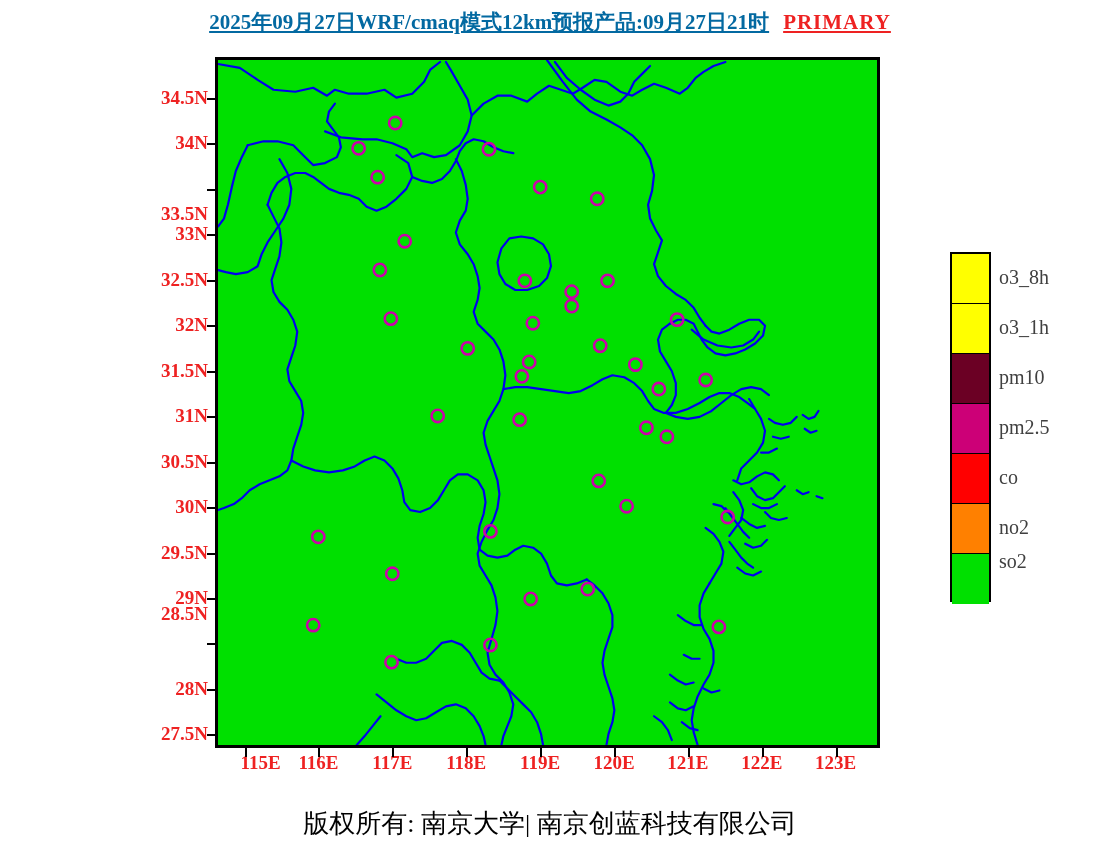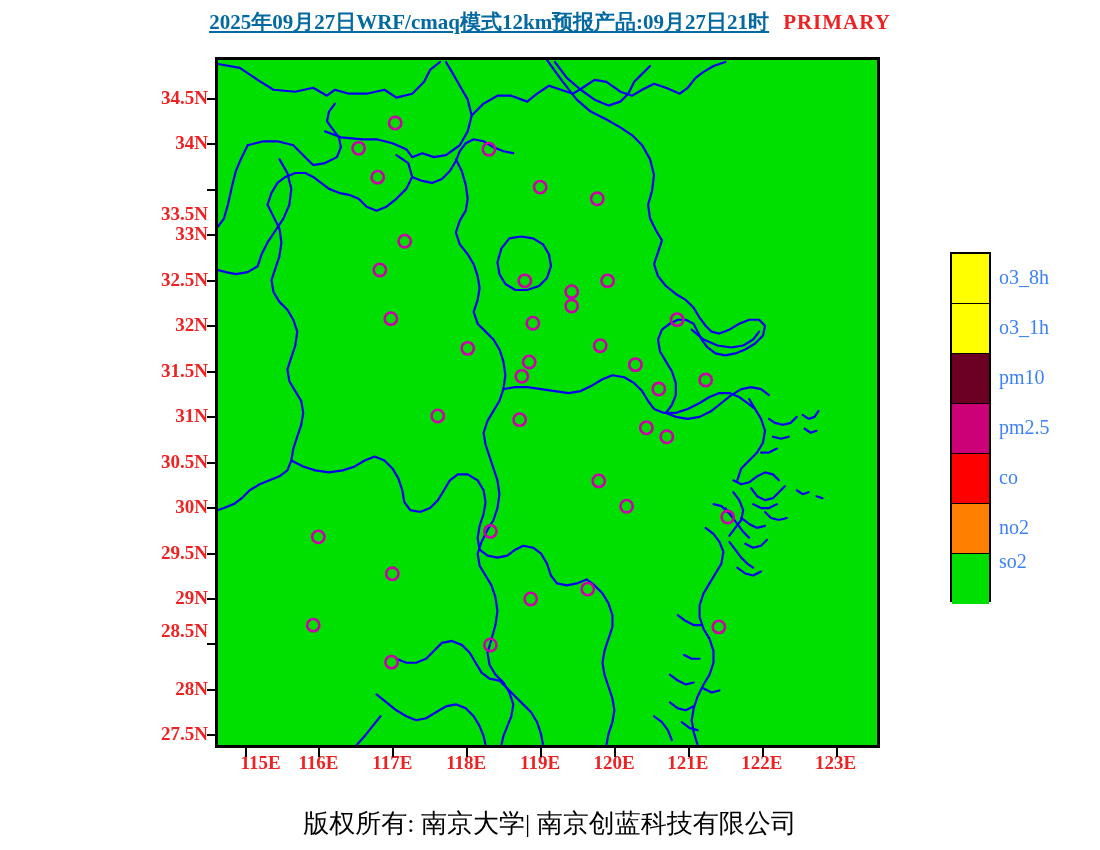--- a/index.html
+++ b/index.html
@@ -17,21 +17,21 @@
   }
   .title-main{
     font-family:"Liberation Serif", serif;
     font-size:21px;font-weight:bold;color:#0369a1;letter-spacing:0px;
     vertical-align:middle;
     text-decoration:underline;
   }
   .title-tag{
     font-family:"Liberation Serif", serif;
     font-size:21px;font-weight:bold;color:#ee2222;
-    margin-left:14px;letter-spacing:1px;vertical-align:middle;
+    margin-left:14px;letter-spacing:1px;vertical-align:middle;text-decoration:underline;
   }
 
   
   .plot-frame{
     position:absolute;left:215px;top:57px;width:665px;height:691px;
     border:3px solid #000000;box-sizing:border-box;
     background:#00e000;overflow:hidden;
   }
   .map-svg{position:absolute;left:0;top:0;width:100%;height:100%;display:block;}
 
@@ -64,21 +64,21 @@
   }
   .legend-row{
     position:relative;width:100%;height:50px;box-sizing:border-box;
     border-bottom:1px solid #000000;
   }
   .legend-row:last-child{border-bottom:none;}
   .legend-labels{position:absolute;left:49px;top:0;width:91px;height:350px;}
   .legend-label{
     position:absolute;left:0;height:50px;line-height:50px;
     font-family:"Liberation Serif", serif;
-    font-size:20px;color:#3b82f6;white-space:nowrap;
+    font-size:20px;color:#404040;white-space:nowrap;
   }
 
   
   .footer{
     position:absolute;left:0;top:806px;width:1100px;height:34px;
     text-align:center;
   }
   .footer-text{
     font-family:"Liberation Serif", serif;
     font-size:26px;color:#000000;white-space:nowrap;
@@ -99,21 +99,21 @@
       <div class="ylab" style="top: 129px; margin-top: 28px;">33.5N</div>
       <div class="ylab" style="top: 177.296px;">33N</div>
       <div class="ylab" style="top: 222.757px;">32.5N</div>
       <div class="ylab" style="top: 268.217px; margin-left: 39px;">32N</div>
       <div class="ylab" style="top: 313.678px;">31.5N</div>
       <div class="ylab" style="top: 359.138px; text-align: center;">31N</div>
       <div class="ylab" style="top: 404.599px;">30.5N</div>
       <div class="ylab" style="top: 450.059px;">30N</div>
       <div class="ylab" style="top: 495.52px;">29.5N</div>
       <div class="ylab" style="top: 540.98px;">29N</div>
-      <div class="ylab" style="top: 574px; margin-left: 47px;">28.5N</div>
+      <div class="ylab" style="top: 557px; margin-left: 47px;">28.5N</div>
       <div class="ylab" style="top: 631.901px;">28N</div>
       <div class="ylab" style="top: 677.362px;">27.5N</div>
     </div>
 
   <div class="xlab-row">
       <div class="xlab" style="left: 29.5556px; margin-left: 16px;">115E</div>
       <div class="xlab" style="left: 103.444px;">116E</div>
       <div class="xlab" style="left: 177.333px;">117E</div>
       <div class="xlab" style="left: 251.222px;">118E</div>
       <div class="xlab" style="left: 325.111px;">119E</div>

